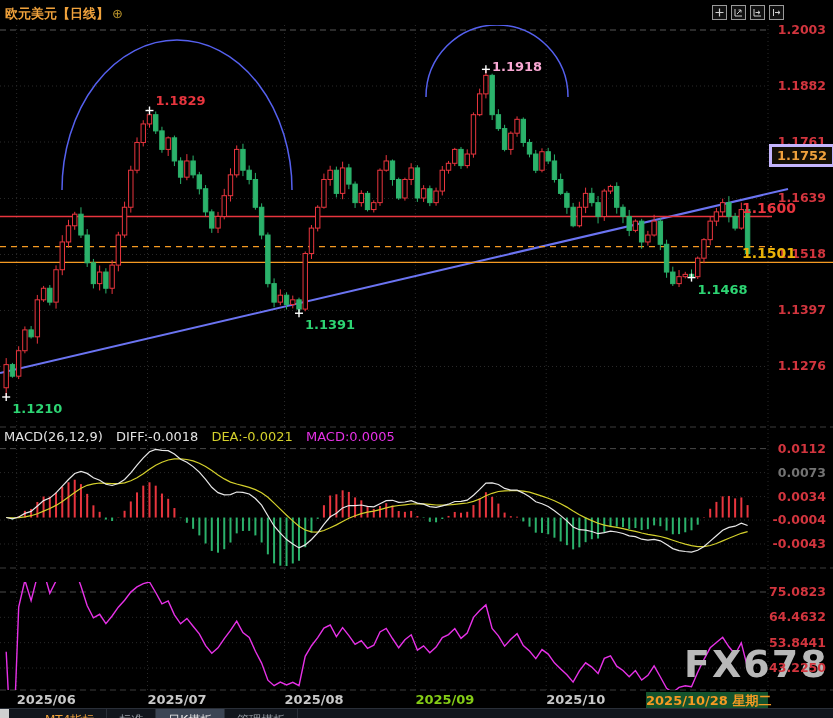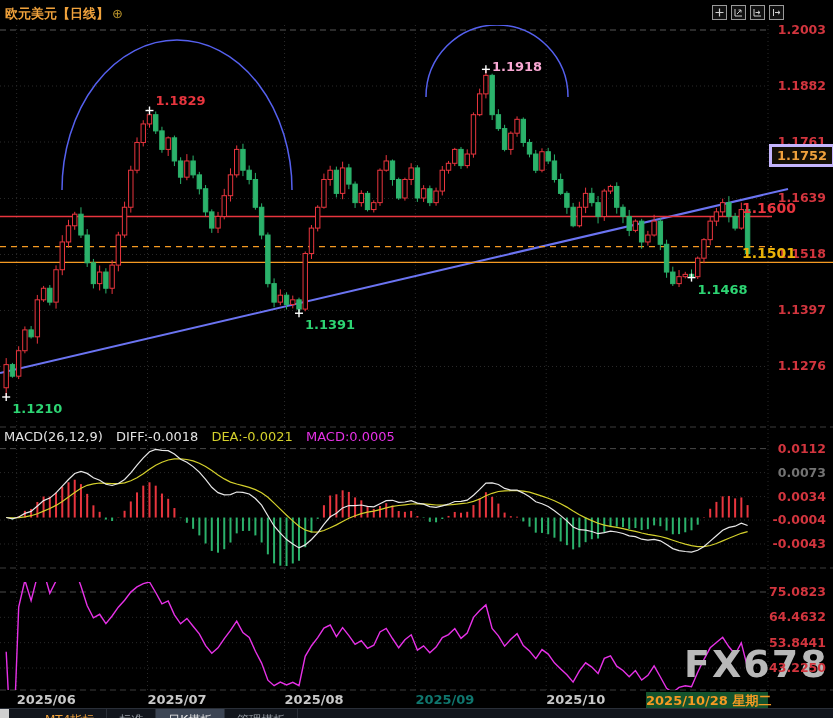--- a/index.html
+++ b/index.html
@@ -523,21 +523,21 @@
       <div style="left:742px;top:199.51243000000002px;font:700 14px 'DejaVu Sans',sans-serif;color:#e8353e;">1.1600</div>
       <div style="left:742px;top:245.33062000000012px;font:700 14px 'DejaVu Sans',sans-serif;color:#eab308;">1.1501</div>
       <div style="left:12.2px;top:401.00832999999966px;font:700 13px 'DejaVu Sans',sans-serif;color:#2dd573;">1.1210</div>
       <div style="left:155.49px;top:92.52893999999935px;font:700 13px 'DejaVu Sans',sans-serif;color:#e8353e;">1.1829</div>
       <div style="left:305.01px;top:317.23971999999964px;font:700 13px 'DejaVu Sans',sans-serif;color:#2dd573;">1.1391</div>
       <div style="left:491.91px;top:59px;font:700 13px 'DejaVu Sans',sans-serif;color:#f9a8d4;">1.1918</div>
       <div style="left:697.5000000000001px;top:281.60334999999947px;font:700 13px 'DejaVu Sans',sans-serif;color:#2dd573;">1.1468</div>
       <div style="left:16.66px;top:692px;font:700 13px 'DejaVu Sans',sans-serif;color:#c8c8c8;">2025/06</div>
       <div style="left:147.49px;top:692px;font:700 13px 'DejaVu Sans',sans-serif;color:#c8c8c8;">2025/07</div>
       <div style="left:284.55px;top:692px;font:700 13px 'DejaVu Sans',sans-serif;color:#c8c8c8;">2025/08</div>
-      <div style="left:415.38px;top:692px;font:700 13px 'DejaVu Sans',sans-serif;color:#0f766e;">2025/09</div>
+      <div style="left:415.38px;top:692px;font:700 13px 'DejaVu Sans',sans-serif;color:#84cc16;">2025/09</div>
       <div style="left:546.21px;top:692px;font:700 13px 'DejaVu Sans',sans-serif;color:#c8c8c8;">2025/10</div>
       <div style="left:646px;top:692px;width:122px;text-align:right;background:#14532d;font:700 13px 'DejaVu Sans',sans-serif;color:#f59a23;">2025/10/28 星期二</div>
     </div>
 
   <div class="bottombar" id="bottombar">
     <div class="sliver"></div>
   <div class="tab accent">MT4指标</div>
       <div class="tab">标准</div>
       <div class="tab active">日K模板</div>
       <div class="tab">管理模板</div>

